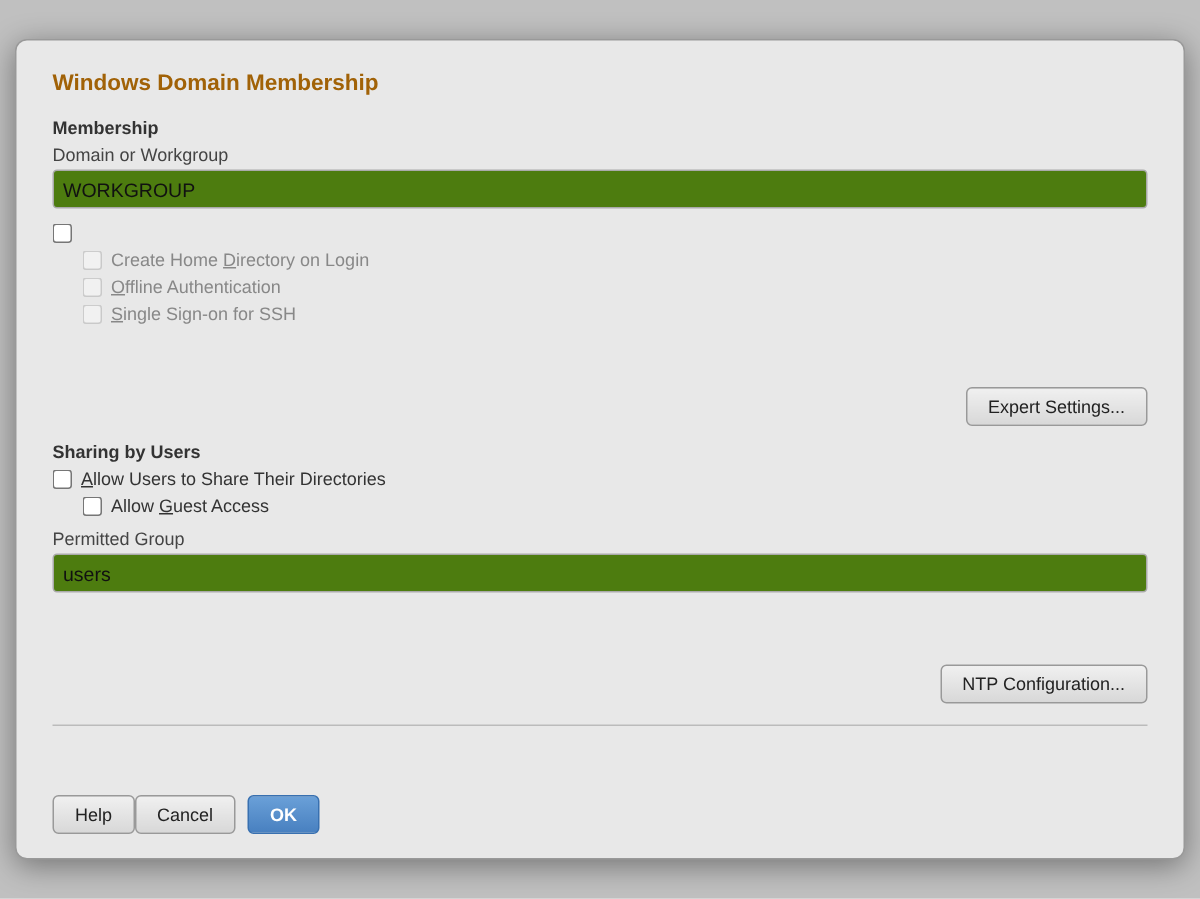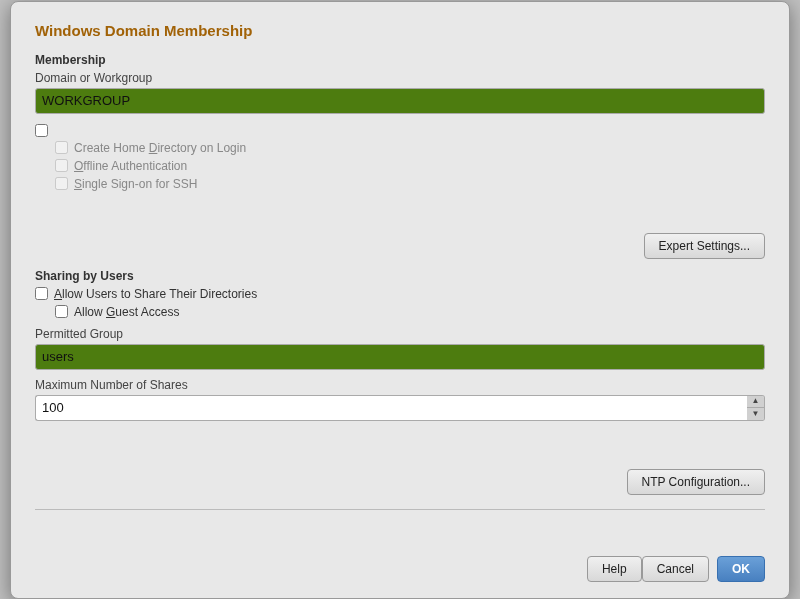--- a/index.html
+++ b/index.html
@@ -181,21 +181,21 @@
     .btn-default {
       background: linear-gradient(to bottom, #6aa0d8, #4880c0);
       border-color: #3870b0;
       color: #fff;
       font-weight: 600;
     }
 
     .bottom-bar {
       display: flex;
       align-items: center;
-      justify-content: flex-end;
+      justify-content: flex-start;
       margin-top: 14px;
       padding-top: 8px;
       border-top: 1px solid #bbb;
     }
 
     .bottom-bar-right {
       display: flex;
       gap: 8px;
     }
 
@@ -265,30 +265,20 @@
       <label for="allowguest" class="checkbox-label">
         Allow <span class="underline">G</span>uest Access
       </label>
     </div>
 
     <div class="form-field">
       <div class="field-label">Permitted Group</div>
       <input type="text" class="text-input" value="users" style="margin-bottom: 0px;">
     </div>
 
-    <div class="form-field">
-      <div class="field-label">Maximum Number of Shares</div>
-      <div class="spinner-input-wrap">
-        <input type="text" class="spinner-input" value="100" style="">
-        <div class="spinner-buttons">
-          <button class="spinner-btn">▲</button>
-          <button class="spinner-btn">▼</button>
-        </div>
-      </div>
-    </div>
   </div>
 
   <div class="ntp-row">
     <button class="btn">NTP Configuration...</button>
   </div>
 
   <div class="bottom-bar">
     <button class="btn">Help</button>
     <div class="bottom-bar-right">
       <button class="btn">Cancel</button>

